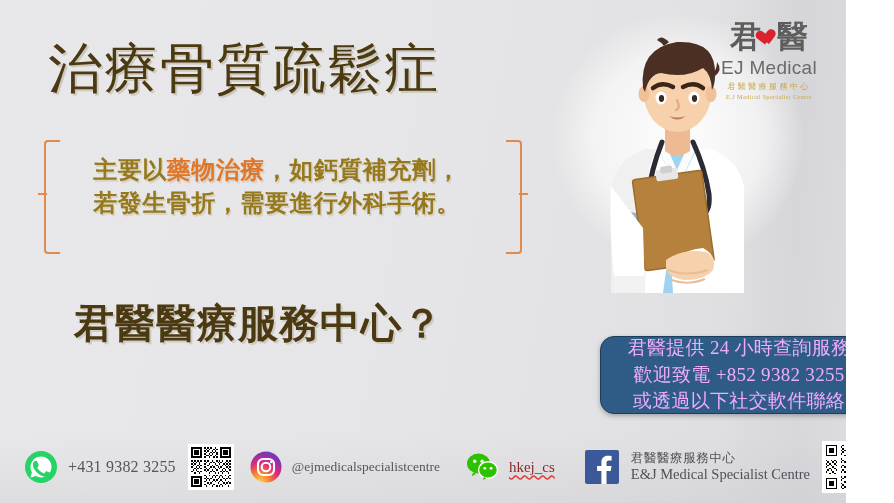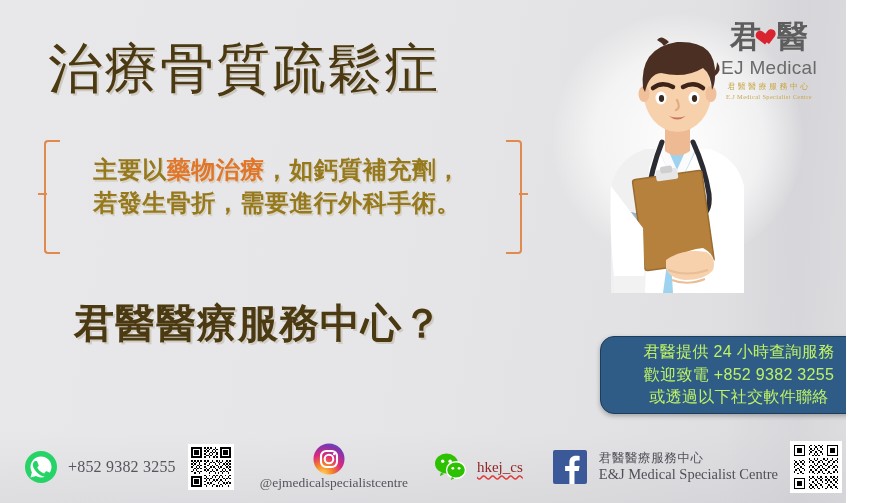--- a/index.html
+++ b/index.html
@@ -127,22 +127,22 @@
     position: absolute; left: 600px; top: 336px; width: 278px; height: 78px;
     background: linear-gradient(180deg, #35638d 0%, #2d5madd 0%, #2d5a83 55%, #2a5076 100%);
     background-color: #2f5c87;
     border: 1.5px solid #1d3d5c;
     border-radius: 14px;
     box-shadow: 0 2px 5px rgba(0,0,0,0.28);
     display: flex; flex-direction: column; align-items: center; justify-content: center;
     z-index: 6;
   }
   .callout-line {
-    font-family: Liberation Sans, sans-serif;
-    font-size: 16px; color: #bef264; line-height: 1.42; white-space: nowrap;
+    font-family: Liberation Serif, serif;
+    font-size: 19px; color: #f0abfc; line-height: 1.42; white-space: nowrap;
     letter-spacing: .3px;
   }
 
   
   .doctor-wrap {
     position: absolute; left: 565px; top: 18px; width: 225px; height: 275px; z-index: 4;
   }
   .doctor-glow {
     position: absolute; left: 50%; top: 44%;
     transform: translate(-50%,-50%);
@@ -277,21 +277,21 @@
   </div>
 
   <div class="footer">
 
     <div class="f-item" style="margin-left:24px;">
       <svg width="34" height="34" viewBox="0 0 34 34">
         <circle cx="17" cy="17" r="16" fill="#25d366"></circle>
         <path d="M17 6.5c-5.8 0-10.5 4.7-10.5 10.5 0 1.9.5 3.7 1.4 5.2L6.5 27.5l5.5-1.4c1.5.8 3.2 1.3 5 1.3 5.8 0 10.5-4.7 10.5-10.5S22.8 6.5 17 6.5z" fill="#fff"></path>
         <path d="M13.2 11.6c-.3-.7-.6-.7-.9-.7h-.8c-.3 0-.8.1-1.2.6-.4.5-1.5 1.5-1.5 3.6s1.6 4.2 1.8 4.5c.2.3 3 4.8 7.5 6.5 3.7 1.4 4.4 1.2 5.2 1.1.8-.1 2.6-1 2.9-2 .4-1 .4-1.9.3-2-.1-.2-.4-.3-.8-.5-.4-.2-2.6-1.3-3-1.4-.4-.2-.7-.2-1 .2-.3.4-1.1 1.4-1.3 1.7-.2.3-.5.3-.9.1-.4-.2-1.9-.7-3.6-2.2-1.3-1.2-2.2-2.6-2.5-3.1-.2-.4 0-.6.2-.8.2-.2.4-.5.6-.7.2-.2.3-.4.4-.7.1-.3.1-.5 0-.7-.1-.2-1-2.5-1.4-3.5z" fill="#25d366"></path>
       </svg>
-      <span class="f-text" style="margin-left:10px;">+852 9382 3255</span>
+      <span class="f-text" style="margin-left:10px;">+431 9382 3255</span>
     </div>
 
     <div class="f-item" style="margin-left:12px;">
       <svg class="qr" width="46" height="46" viewBox="0 0 29 29" shape-rendering="crispEdges">
         <rect width="29" height="29" fill="#fff"></rect>
         <g fill="#000">
           <path d="M1 1h7v7h-7z"></path>
             <path d="M2 2h5v5h-5z" fill="#fff"></path>
             <path d="M3 3h3v3h-3z"></path>
           <path d="M21 1h7v7h-7z"></path>
@@ -301,21 +301,21 @@
             <path d="M2 22h5v5h-5z" fill="#fff"></path>
             <path d="M3 23h3v3h-3z"></path>
           <path d="M10 1h1v1h-1zM12 1h1v1h-1zM14 1h1v1h-1zM17 1h1v1h-1zM11 2h1v1h-1zM13 2h1v1h-1zM16 2h1v1h-1zM18 2h1v1h-1zM10 3h1v1h-1zM12 3h1v1h-1zM15 3h1v1h-1zM17 3h1v1h-1zM11 4h1v1h-1zM14 4h1v1h-1zM16 4h1v1h-1zM18 4h1v1h-1zM10 5h1v1h-1zM13 5h1v1h-1zM15 5h1v1h-1zM18 5h1v1h-1zM11 6h1v1h-1zM12 6h1v1h-1zM14 6h1v1h-1zM17 6h1v1h-1zM10 7h1v1h-1zM13 7h1v1h-1zM16 7h1v1h-1zM18 7h1v1h-1z"></path>
           <path d="M1 10h1v1h-1zM3 10h1v1h-1zM5 10h1v1h-1zM7 10h1v1h-1zM2 11h1v1h-1zM4 11h1v1h-1zM6 11h1v1h-1zM1 12h1v1h-1zM3 12h1v1h-1zM6 12h1v1h-1zM2 13h1v1h-1zM5 13h1v1h-1zM7 13h1v1h-1zM1 14h1v1h-1zM4 14h1v1h-1zM6 14h1v1h-1zM3 15h1v1h-1zM5 15h1v1h-1zM7 15h1v1h-1zM2 16h1v1h-1zM4 16h1v1h-1zM1 17h1v1h-1zM5 17h1v1h-1zM7 17h1v1h-1zM3 18h1v1h-1zM6 18h1v1h-1z"></path>
           <path d="M10 10h1v1h-1zM12 10h1v1h-1zM15 10h1v1h-1zM18 10h1v1h-1zM20 10h1v1h-1zM22 10h1v1h-1zM25 10h1v1h-1zM27 10h1v1h-1zM11 11h1v1h-1zM14 11h1v1h-1zM16 11h1v1h-1zM19 11h1v1h-1zM21 11h1v1h-1zM24 11h1v1h-1zM26 11h1v1h-1zM10 12h1v1h-1zM13 12h1v1h-1zM17 12h1v1h-1zM20 12h1v1h-1zM23 12h1v1h-1zM25 12h1v1h-1zM27 12h1v1h-1zM12 13h1v1h-1zM15 13h1v1h-1zM18 13h1v1h-1zM22 13h1v1h-1zM24 13h1v1h-1zM26 13h1v1h-1zM10 14h1v1h-1zM14 14h1v1h-1zM16 14h1v1h-1zM19 14h1v1h-1zM21 14h1v1h-1zM25 14h1v1h-1zM27 14h1v1h-1zM11 15h1v1h-1zM13 15h1v1h-1zM17 15h1v1h-1zM20 15h1v1h-1zM23 15h1v1h-1zM26 15h1v1h-1zM10 16h1v1h-1zM12 16h1v1h-1zM15 16h1v1h-1zM18 16h1v1h-1zM22 16h1v1h-1zM24 16h1v1h-1zM27 16h1v1h-1zM11 17h1v1h-1zM14 17h1v1h-1zM16 17h1v1h-1zM21 17h1v1h-1zM23 17h1v1h-1zM25 17h1v1h-1zM13 18h1v1h-1zM17 18h1v1h-1zM19 18h1v1h-1zM22 18h1v1h-1zM26 18h1v1h-1z"></path>
           <path d="M10 20h1v1h-1zM13 20h1v1h-1zM16 20h1v1h-1zM18 20h1v1h-1zM21 20h1v1h-1zM24 20h1v1h-1zM27 20h1v1h-1zM11 21h1v1h-1zM15 21h1v1h-1zM17 21h1v1h-1zM20 21h1v1h-1zM22 21h1v1h-1zM26 21h1v1h-1zM10 22h1v1h-1zM12 22h1v1h-1zM14 22h1v1h-1zM19 22h1v1h-1zM23 22h1v1h-1zM25 22h1v1h-1zM27 22h1v1h-1zM11 23h1v1h-1zM13 23h1v1h-1zM16 23h1v1h-1zM18 23h1v1h-1zM21 23h1v1h-1zM24 23h1v1h-1zM10 24h1v1h-1zM15 24h1v1h-1zM17 24h1v1h-1zM20 24h1v1h-1zM22 24h1v1h-1zM26 24h1v1h-1zM12 25h1v1h-1zM14 25h1v1h-1zM19 25h1v1h-1zM23 25h1v1h-1zM25 25h1v1h-1zM27 25h1v1h-1zM10 26h1v1h-1zM13 26h1v1h-1zM16 26h1v1h-1zM21 26h1v1h-1zM24 26h1v1h-1zM11 27h1v1h-1zM15 27h1v1h-1zM18 27h1v1h-1zM20 27h1v1h-1zM22 27h1v1h-1zM26 27h1v1h-1z"></path>
         </g>
       </svg>
     </div>
 
-    <div class="f-item" style="margin-left:16px;flex-direction:column;">
+    <div class="f-item" style="margin-left:16px;">
       <svg width="32" height="32" viewBox="0 0 32 32">
         <defs>
           <radialGradient id="igg" cx="30%" cy="100%" r="120%">
             <stop offset="0%" stop-color="#fdd75f"></stop>
             <stop offset="26%" stop-color="#f58529"></stop>
             <stop offset="52%" stop-color="#dd2a7b"></stop>
             <stop offset="78%" stop-color="#8134af"></stop>
             <stop offset="100%" stop-color="#515bd4"></stop>
           </radialGradient>
         </defs>

